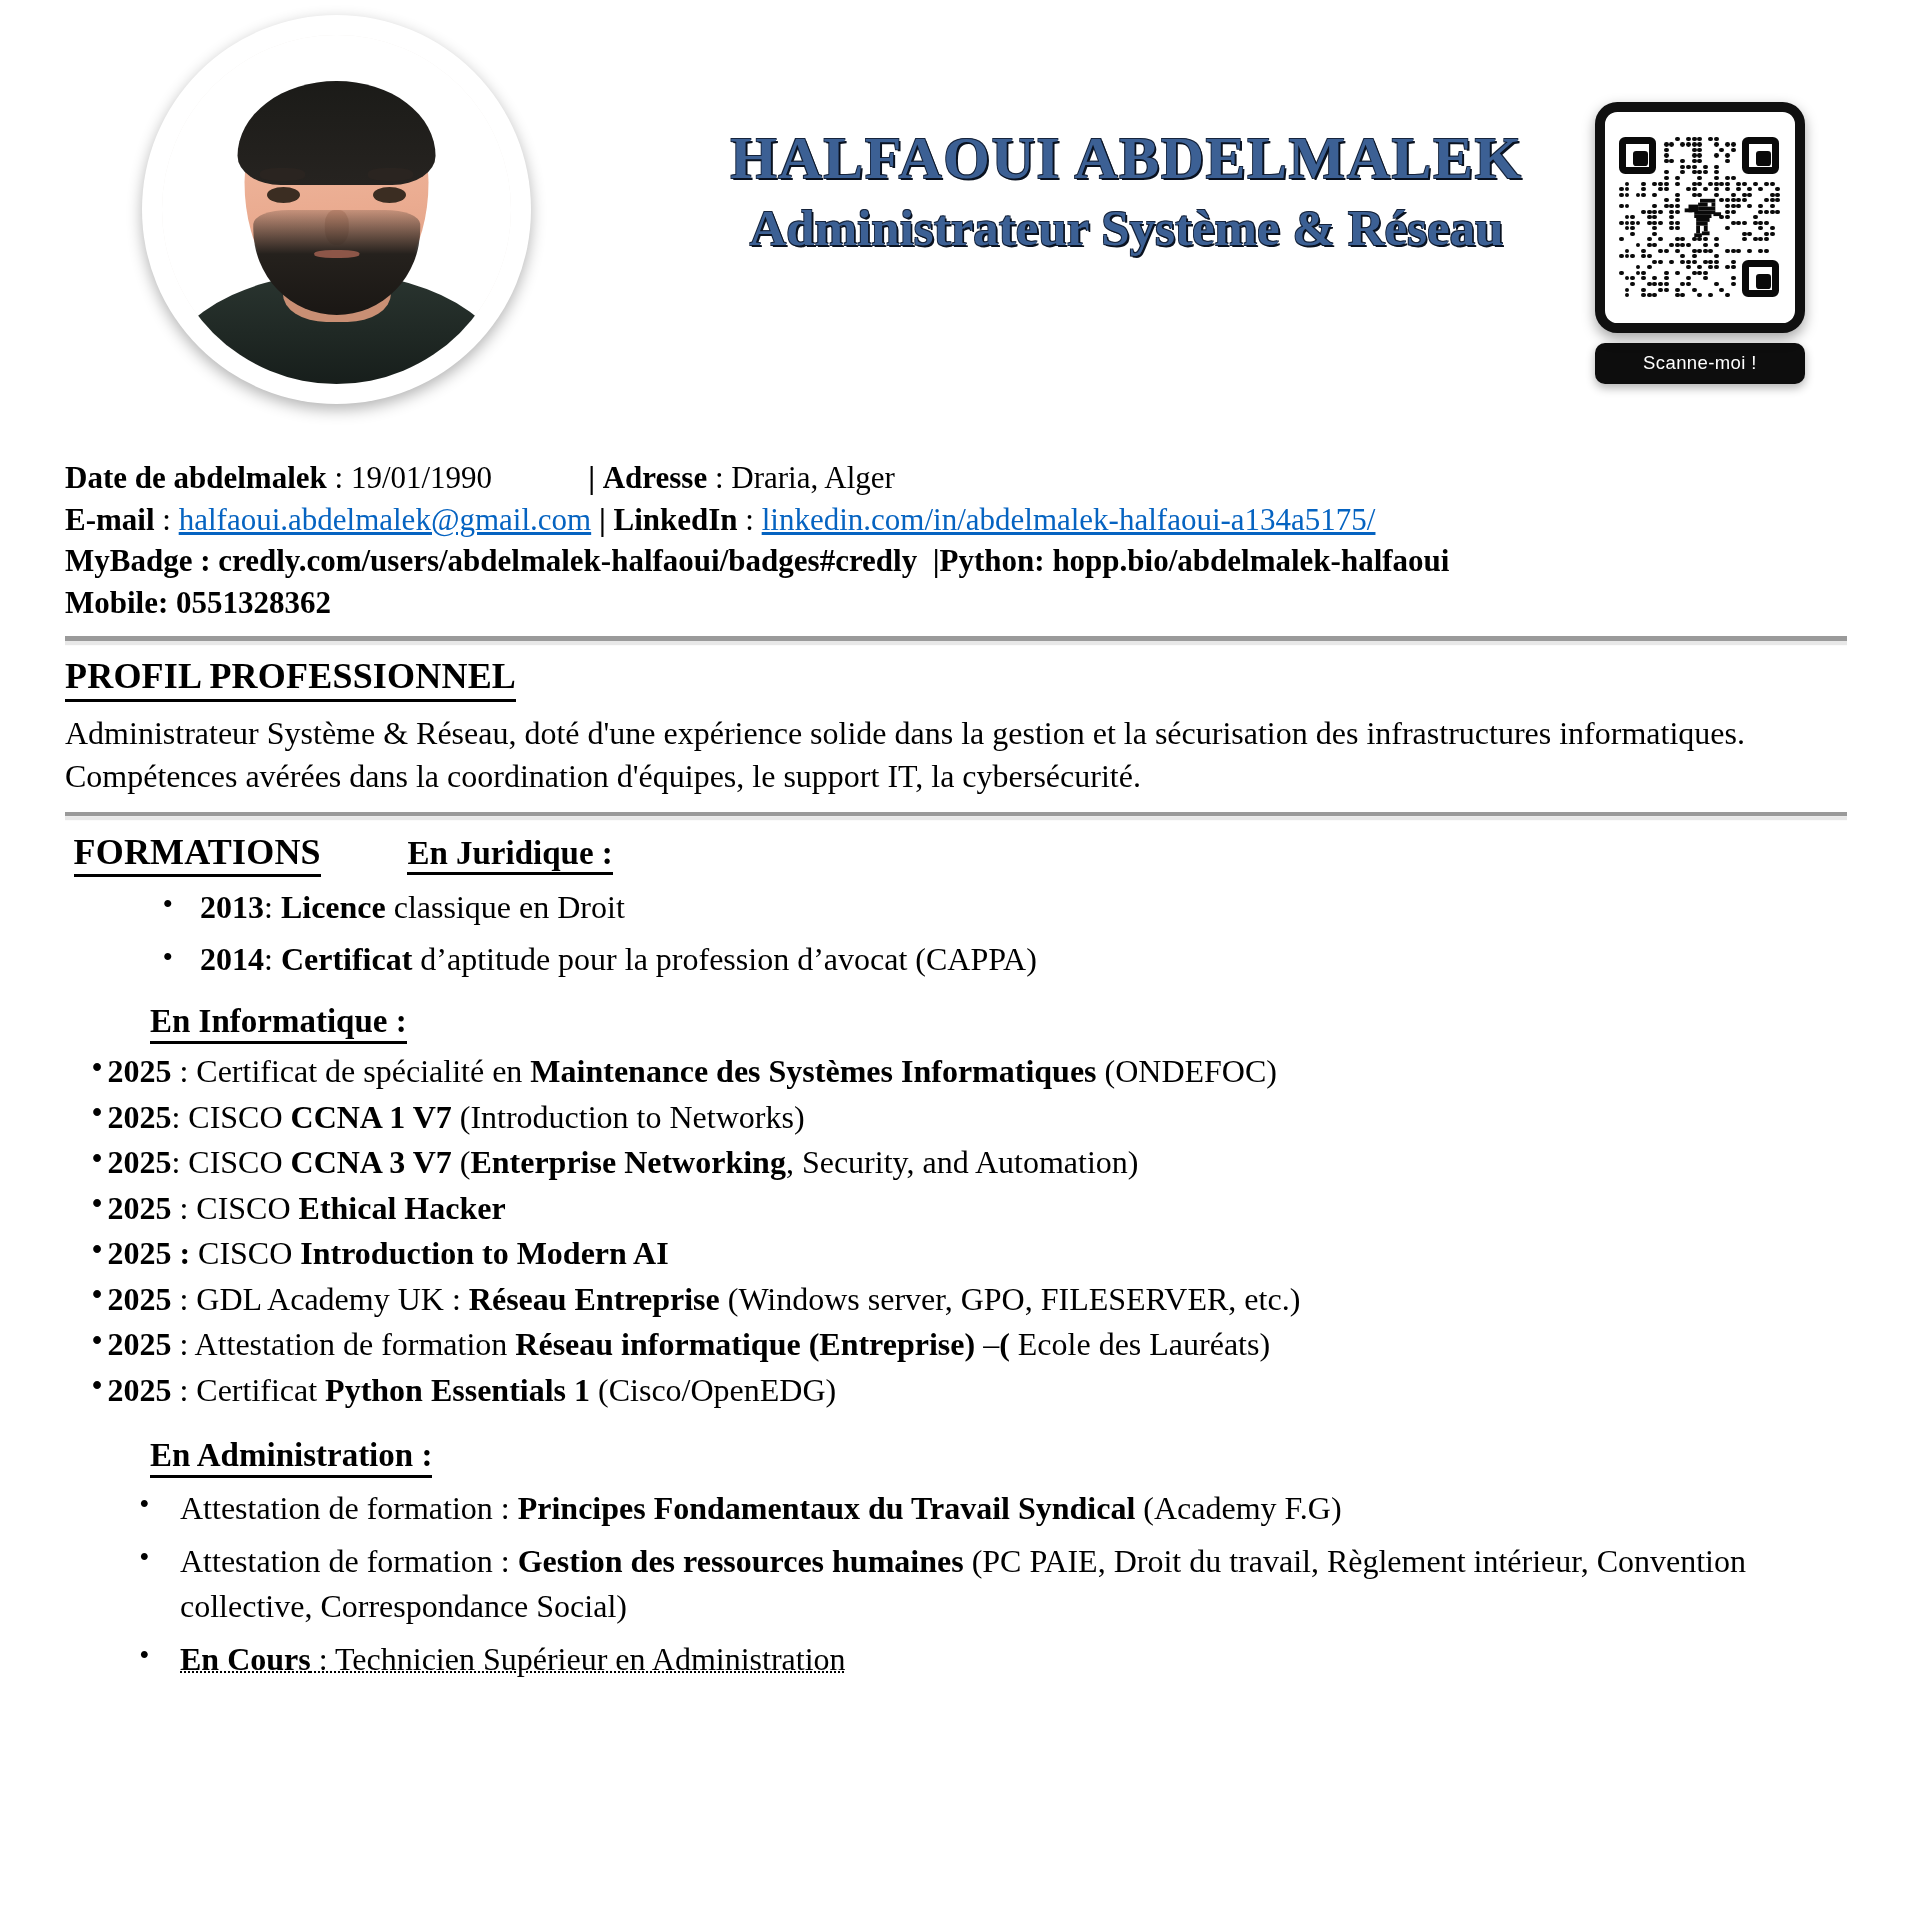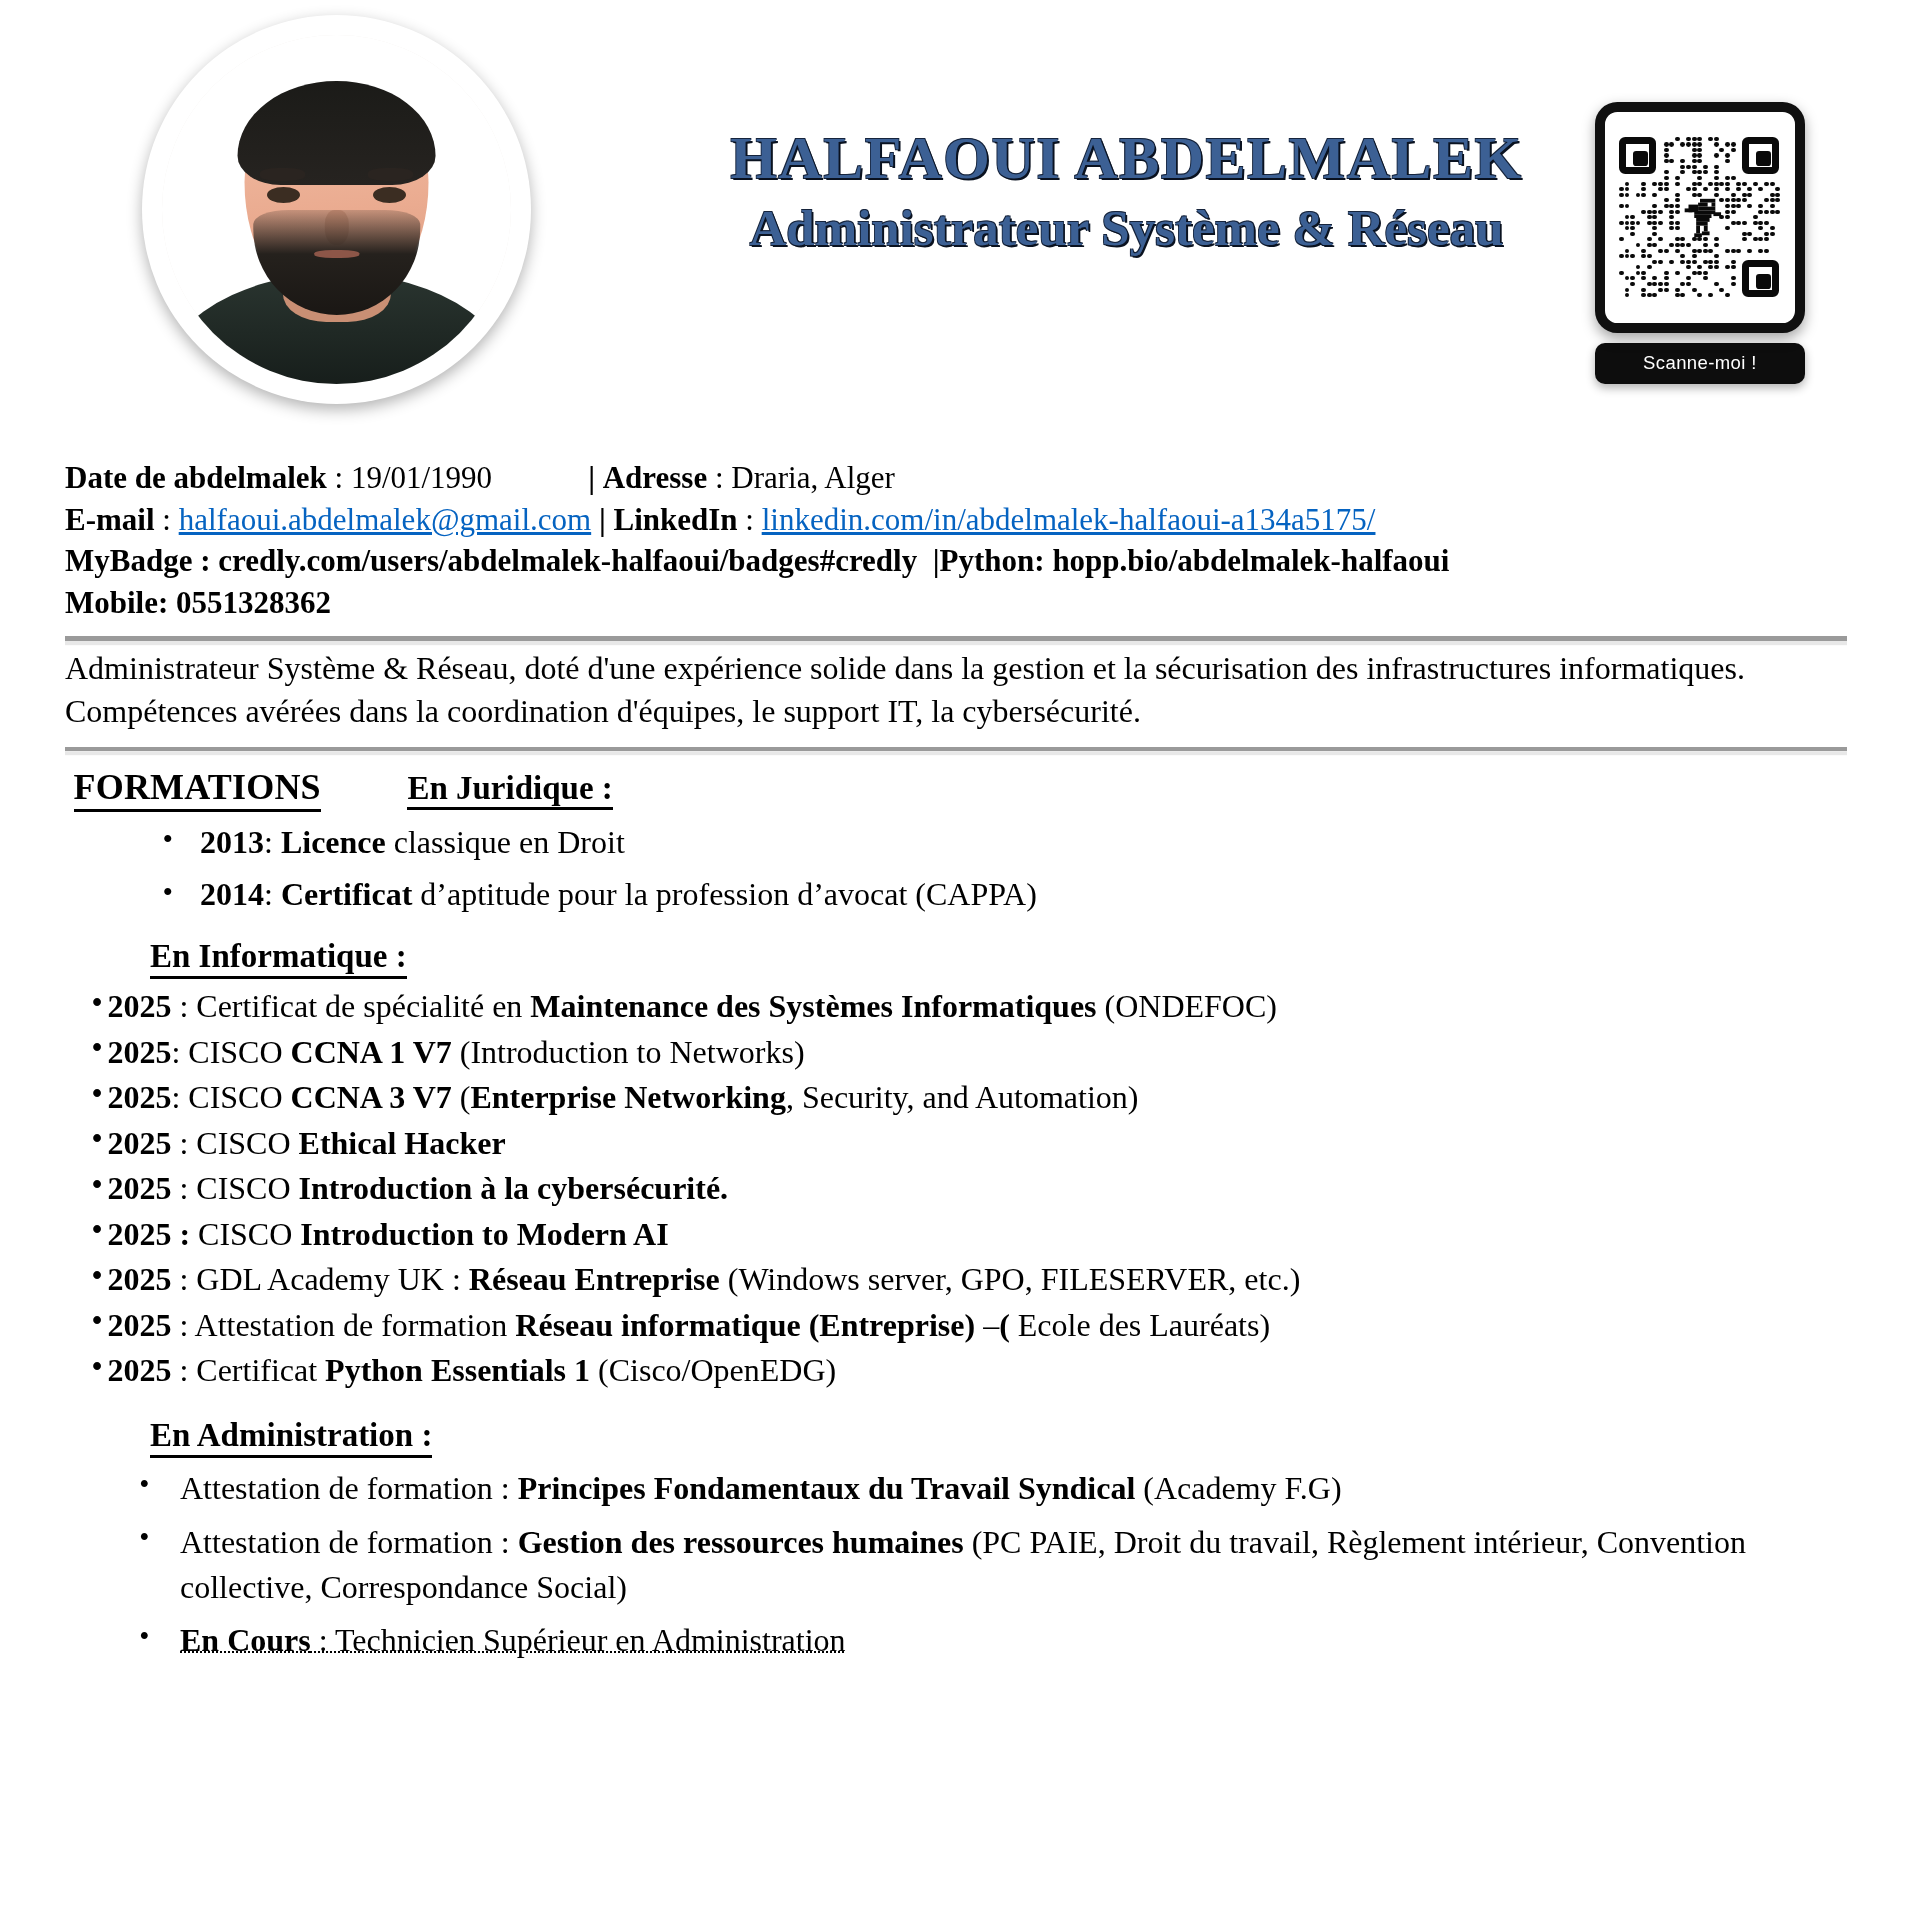--- a/index.html
+++ b/index.html
@@ -609,41 +609,41 @@
     </div>
 
     <div class="row">
       <span class="b">Mobile</span><span class="b">: </span><span class="b">0551328362</span>
     </div>
   </div>
 
   <div class="rule"></div>
 
   <div>
+    <div class="sec-title">PROFIL PROFESSIONNEL</div>
     <div class="profile-text">Administrateur Système &amp; Réseau, doté d'une expérience solide dans la gestion et la sécurisation des infrastructures informatiques. Compétences avérées dans la coordination d'équipes, le support IT, la cybersécurité.</div>
   </div>
 
   <div class="rule"></div>
 
   <div>
     <div class="sec-title indent">FORMATIONS</div>
 
     <div class="sub-title">En Juridique :</div>
     <ul class="disc" id="list-juridique">
         <li><span class="b">2013</span><span class="norm">: </span><span class="b">Licence</span><span class="norm"> classique en Droit</span></li>
         <li><span class="b">2014</span><span class="norm">: </span><span class="b">Certificat</span><span class="norm"> d’aptitude pour la profession d’avocat (CAPPA)</span></li>
       </ul>
 
     <div class="sub-title">En Informatique :</div>
     <ul class="tight-disc" id="list-informatique">
         <li><span class="b">2025</span><span class="norm"> : </span><span class="norm">Certificat de spécialité en </span><span class="b">Maintenance des Systèmes Informatiques</span><span class="norm"> (ONDEFOC)</span></li>
         <li><span class="b">2025</span><span class="norm">:  </span><span class="norm">CISCO </span><span class="b">CCNA 1 V7</span><span class="norm"> (Introduction to Networks)</span></li>
         <li><span class="b">2025</span><span class="norm">:  </span><span class="norm">CISCO </span><span class="b">CCNA 3 V7</span><span class="norm"> (</span><span class="b">Enterprise Networking</span><span class="norm">, Security, and Automation)</span></li>
         <li><span class="b">2025</span><span class="norm"> : </span><span class="norm">CISCO </span><span class="b">Ethical Hacker</span></li>
-        <li><span class="b">2025</span><span class="norm"> : </span><span class="norm">CISCO </span><span class="b">Introduction à la cybersécurité.</span></li>
         <li><span class="b">2025 :</span><span class="norm"> </span><span class="norm">CISCO </span><span class="b">Introduction to Modern AI</span></li>
         <li><span class="b">2025</span><span class="norm"> : </span><span class="norm">GDL Academy UK : </span><span class="b">Réseau Entreprise</span><span class="norm"> (Windows server, GPO, FILESERVER, etc.)</span></li>
         <li><span class="b">2025</span><span class="norm"> : </span><span class="norm">Attestation de formation </span><span class="b">Réseau informatique (Entreprise)</span><span class="norm"> –</span><span class="b">(</span><span class="norm"> Ecole des Lauréats)</span></li>
         <li><span class="b">2025</span><span class="norm"> : </span><span class="norm">Certificat </span><span class="b">Python Essentials 1</span><span class="norm"> (Cisco/OpenEDG)</span></li>
       </ul>
 
     <div class="sub-title admin">En Administration :</div>
     <ul class="admin-disc" id="list-administration">
         <li><span class="norm">Attestation de formation : </span><span class="b">Principes Fondamentaux du Travail Syndical</span><span class="norm"> (Academy F.G)</span></li>
         <li><span class="norm">Attestation de formation : </span><span class="b">Gestion des ressources humaines</span><span class="norm"> (PC PAIE, Droit du travail, Règlement intérieur, Convention collective, Correspondance Social)</span></li>

